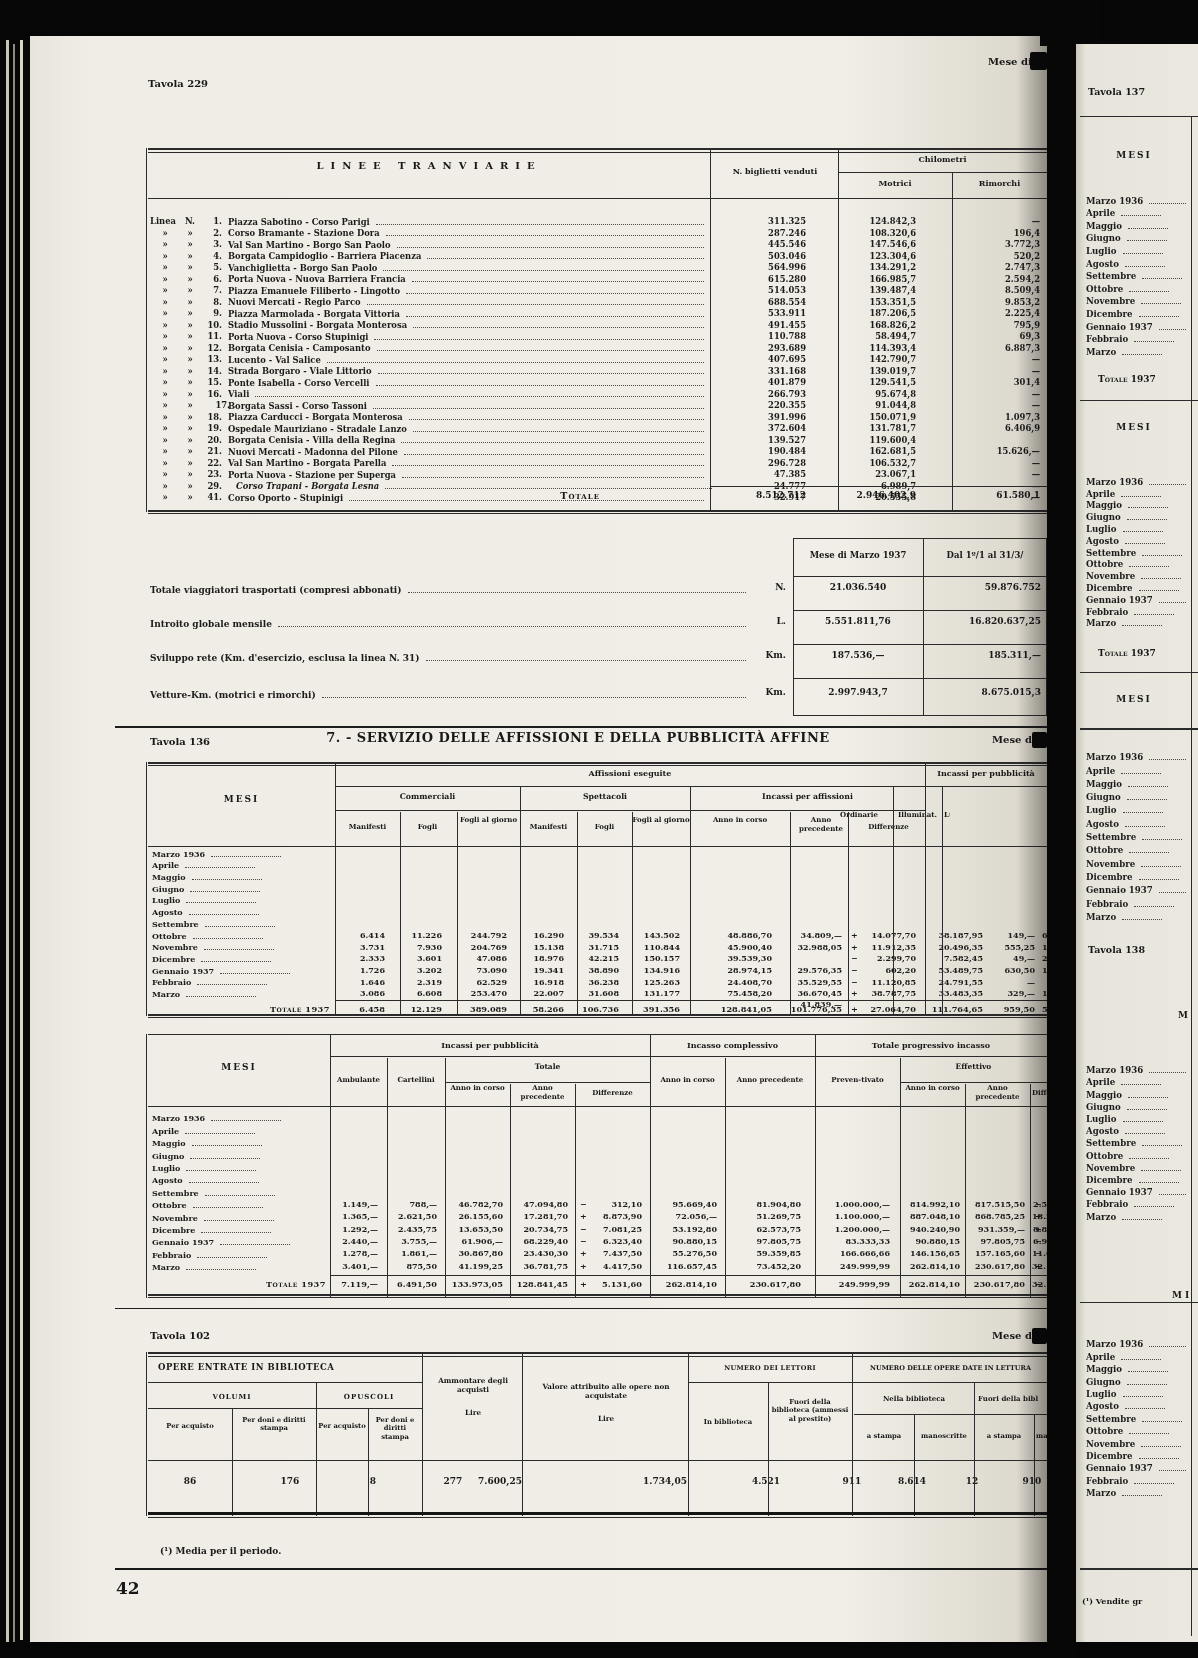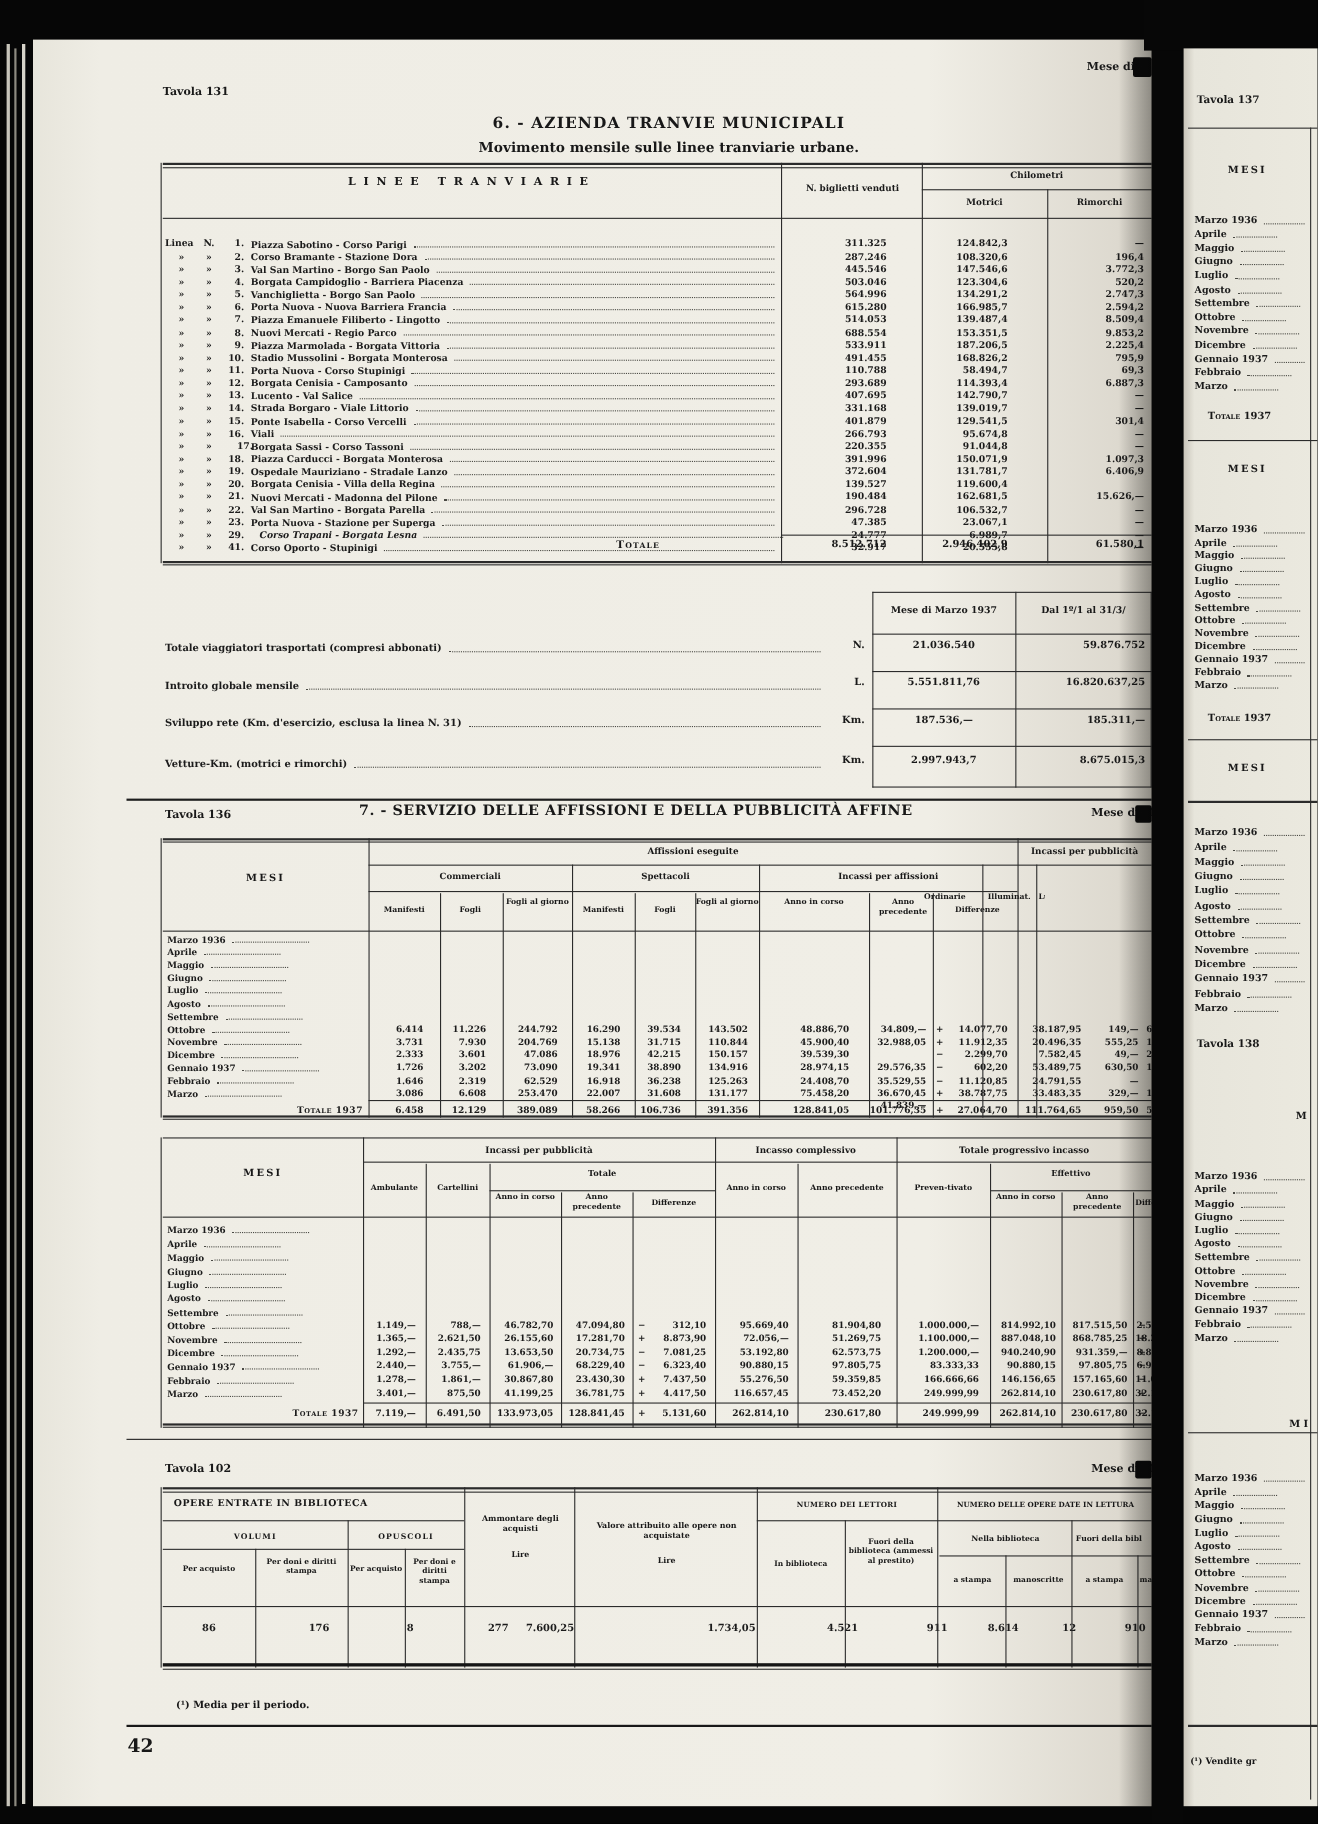--- a/index.html
+++ b/index.html
@@ -28,26 +28,24 @@
 <div id="stage">
 
 <div class="abs" style="left:6px;top:40px;width:3px;height:1602px;background:#c7c4ba;"></div>
 <div class="abs" style="left:13px;top:44px;width:2px;height:1598px;background:#8d8a80;"></div>
 <div class="abs" style="left:20px;top:40px;width:3px;height:1600px;background:#d6d3c9;"></div>
 
 <div class="abs pageL">
 
   <div class="abs" id="pg" style="left:0;top:0;width:1017px;height:1606px;">
 
-    <div class="txt" style="left:118px;top:42px;font-size:10px;">Tavola 131</div>
+    <div class="txt" style="left:118px;top:42px;font-size:10px;">Tavola 229</div>
     <div class="txt" style="left:958px;top:20px;font-size:10px;">Mese di M</div>
     <div class="abs blob" style="left:1000px;top:16px;width:17px;height:18px;"></div>
 
-    <div class="txt ctr" style="left:168px;top:68px;width:820px;font-size:14px;letter-spacing:1px;">6. - AZIENDA TRANVIE MUNICIPALI</div>
-    <div class="txt ctr" style="left:168px;top:90px;width:820px;font-size:12.5px;">Movimento mensile sulle linee tranviarie urbane.</div>
 
     <div class="txt ctr" style="left:118px;top:124px;width:562px;font-size:10px;letter-spacing:7px;">LINEE TRANVIARIE</div>
     <div class="txt ctr wrap" style="left:682px;top:130px;width:126px;font-size:8px;">N. biglietti venduti</div>
     <div class="txt ctr" style="left:808px;top:118px;width:209px;font-size:8px;">Chilometri</div>
     <div class="txt ctr" style="left:808px;top:142px;width:114px;font-size:8px;">Motrici</div>
     <div class="txt ctr" style="left:922px;top:142px;width:95px;font-size:8px;">Rimorchi</div>
 
     <div class="abs" id="t1-body" style="left:118px;top:164px;width:899px;height:290px;font-size:8.4px;margin-top:16px;">
           <div class="row" style="top:0px;height:11.5px;">
             <div class="cell" style="left:2px;width:30px;">Linea</div>

